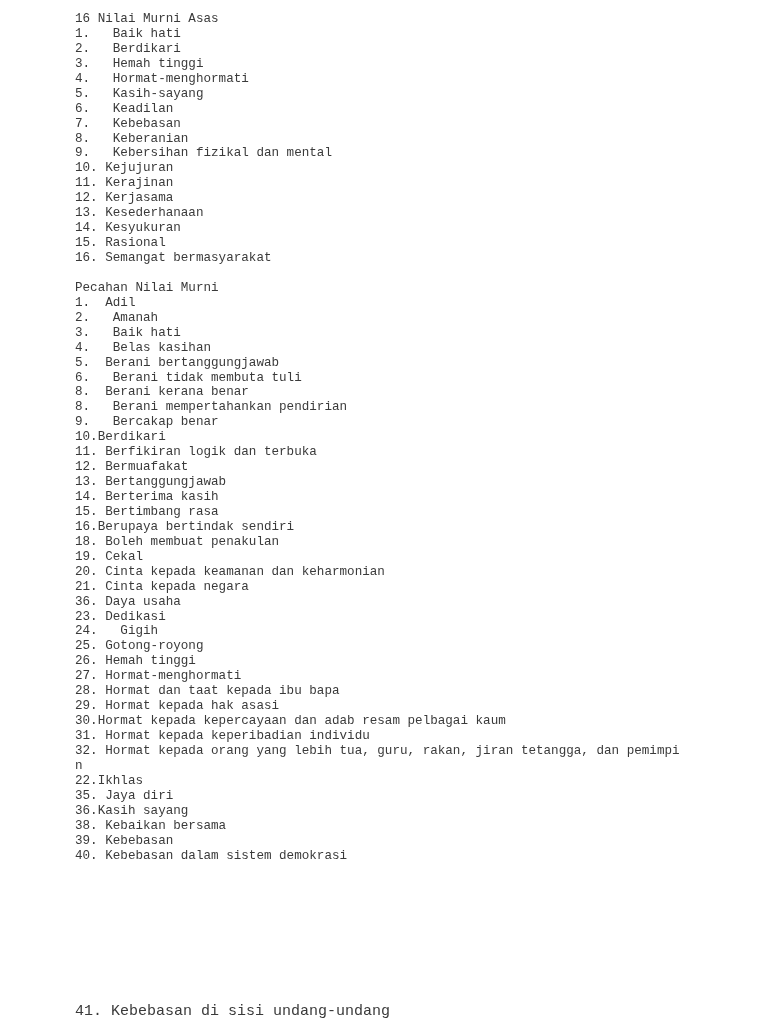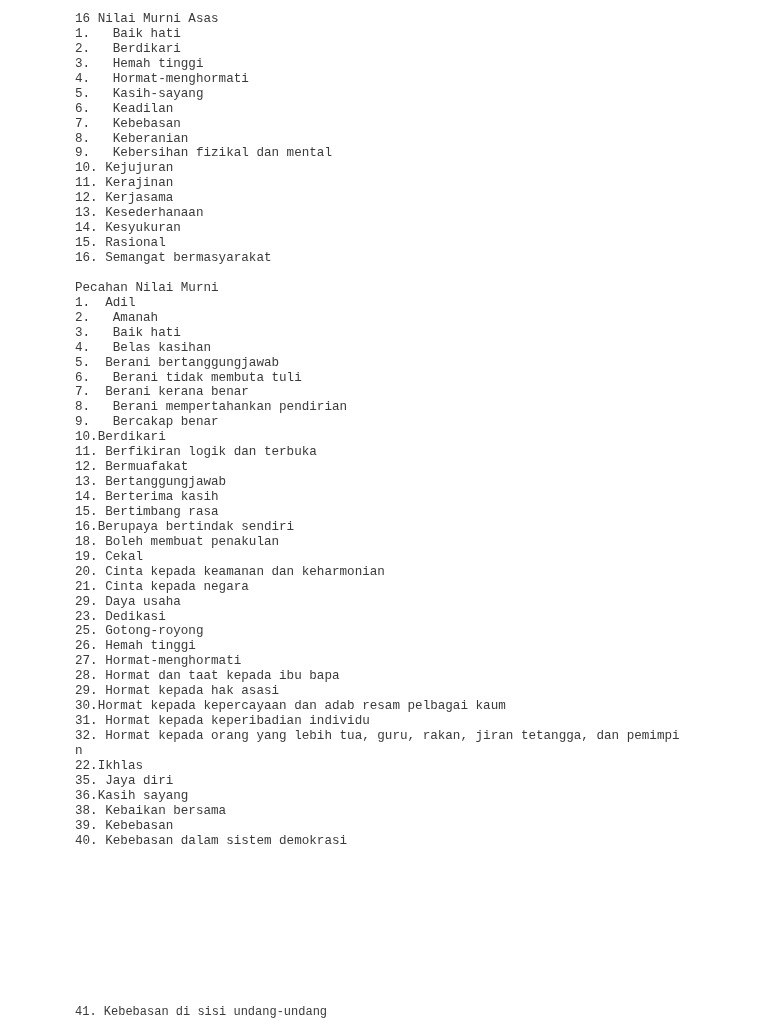--- a/index.html
+++ b/index.html
@@ -33,21 +33,21 @@
     word-break: break-all;
     min-height: 14.94px;
   }
   .blank-line {
     height: 14.94px;
   }
   .continuation {
     position: absolute;
     left: 75px;
     top: 1005px;
-    font-size: 12px;
+    font-size: 15px;
     line-height: 14.94px;
     color: #3a3a3a;
     white-space: pre;
   }
 </style>
 </head>
 <body>
 
 <div class="page" style="background: rgb(255, 255, 255);">
   <div class="doc-text" id="doc-text" style="color: rgb(58, 58, 58);">
@@ -69,36 +69,37 @@
       <div class="line">15. Rasional</div>
       <div class="line">16. Semangat bermasyarakat</div>
       <div class="line blank-line"></div>
       <div class="line">Pecahan Nilai Murni</div>
       <div class="line">1.  Adil</div>
       <div class="line">2.   Amanah</div>
       <div class="line">3.   Baik hati</div>
       <div class="line">4.   Belas kasihan</div>
       <div class="line">5.  Berani bertanggungjawab</div>
       <div class="line">6.   Berani tidak membuta tuli</div>
-      <div class="line">7.  Berani kerana benar</div>
+      <div class="line">8.  Berani kerana benar</div>
       <div class="line">8.   Berani mempertahankan pendirian</div>
       <div class="line">9.   Bercakap benar</div>
       <div class="line">10.Berdikari</div>
       <div class="line">11. Berfikiran logik dan terbuka</div>
       <div class="line">12. Bermuafakat</div>
       <div class="line">13. Bertanggungjawab</div>
       <div class="line">14. Berterima kasih</div>
       <div class="line">15. Bertimbang rasa</div>
       <div class="line">16.Berupaya bertindak sendiri</div>
       <div class="line">18. Boleh membuat penakulan</div>
       <div class="line">19. Cekal</div>
       <div class="line">20. Cinta kepada keamanan dan keharmonian</div>
       <div class="line">21. Cinta kepada negara</div>
-      <div class="line">29. Daya usaha</div>
+      <div class="line">36. Daya usaha</div>
       <div class="line">23. Dedikasi</div>
+      <div class="line">24.   Gigih</div>
       <div class="line">25. Gotong-royong</div>
       <div class="line">26. Hemah tinggi</div>
       <div class="line">27. Hormat-menghormati</div>
       <div class="line">28. Hormat dan taat kepada ibu bapa</div>
       <div class="line">29. Hormat kepada hak asasi</div>
       <div class="line">30.Hormat kepada kepercayaan dan adab resam pelbagai kaum</div>
       <div class="line">31. Hormat kepada keperibadian individu</div>
       <div class="line">32. Hormat kepada orang yang lebih tua, guru, rakan, jiran tetangga, dan pemimpin</div>
       <div class="line">22.Ikhlas</div>
       <div class="line">35. Jaya diri</div>

